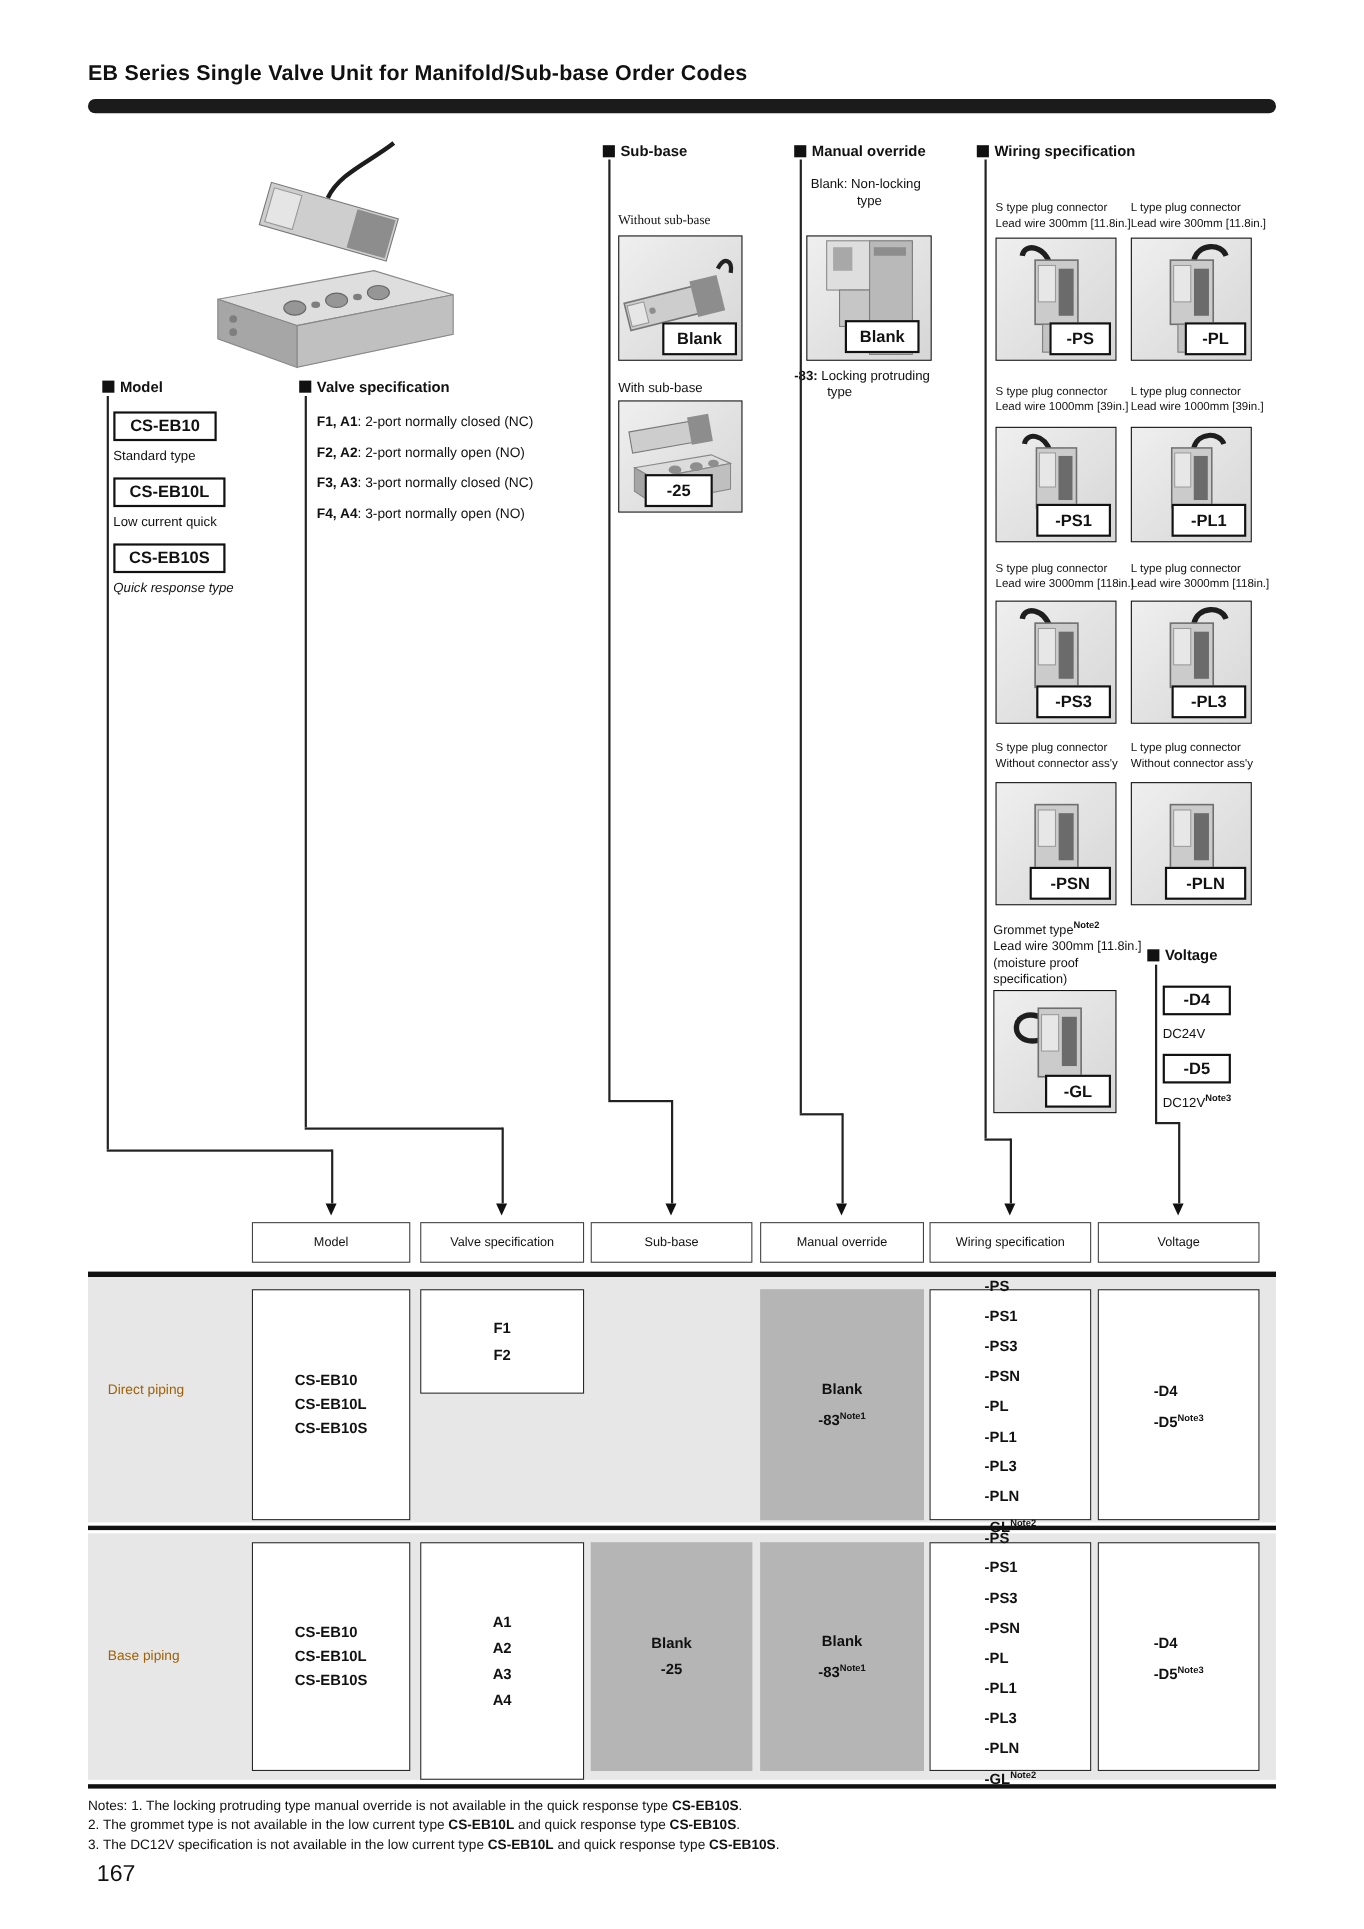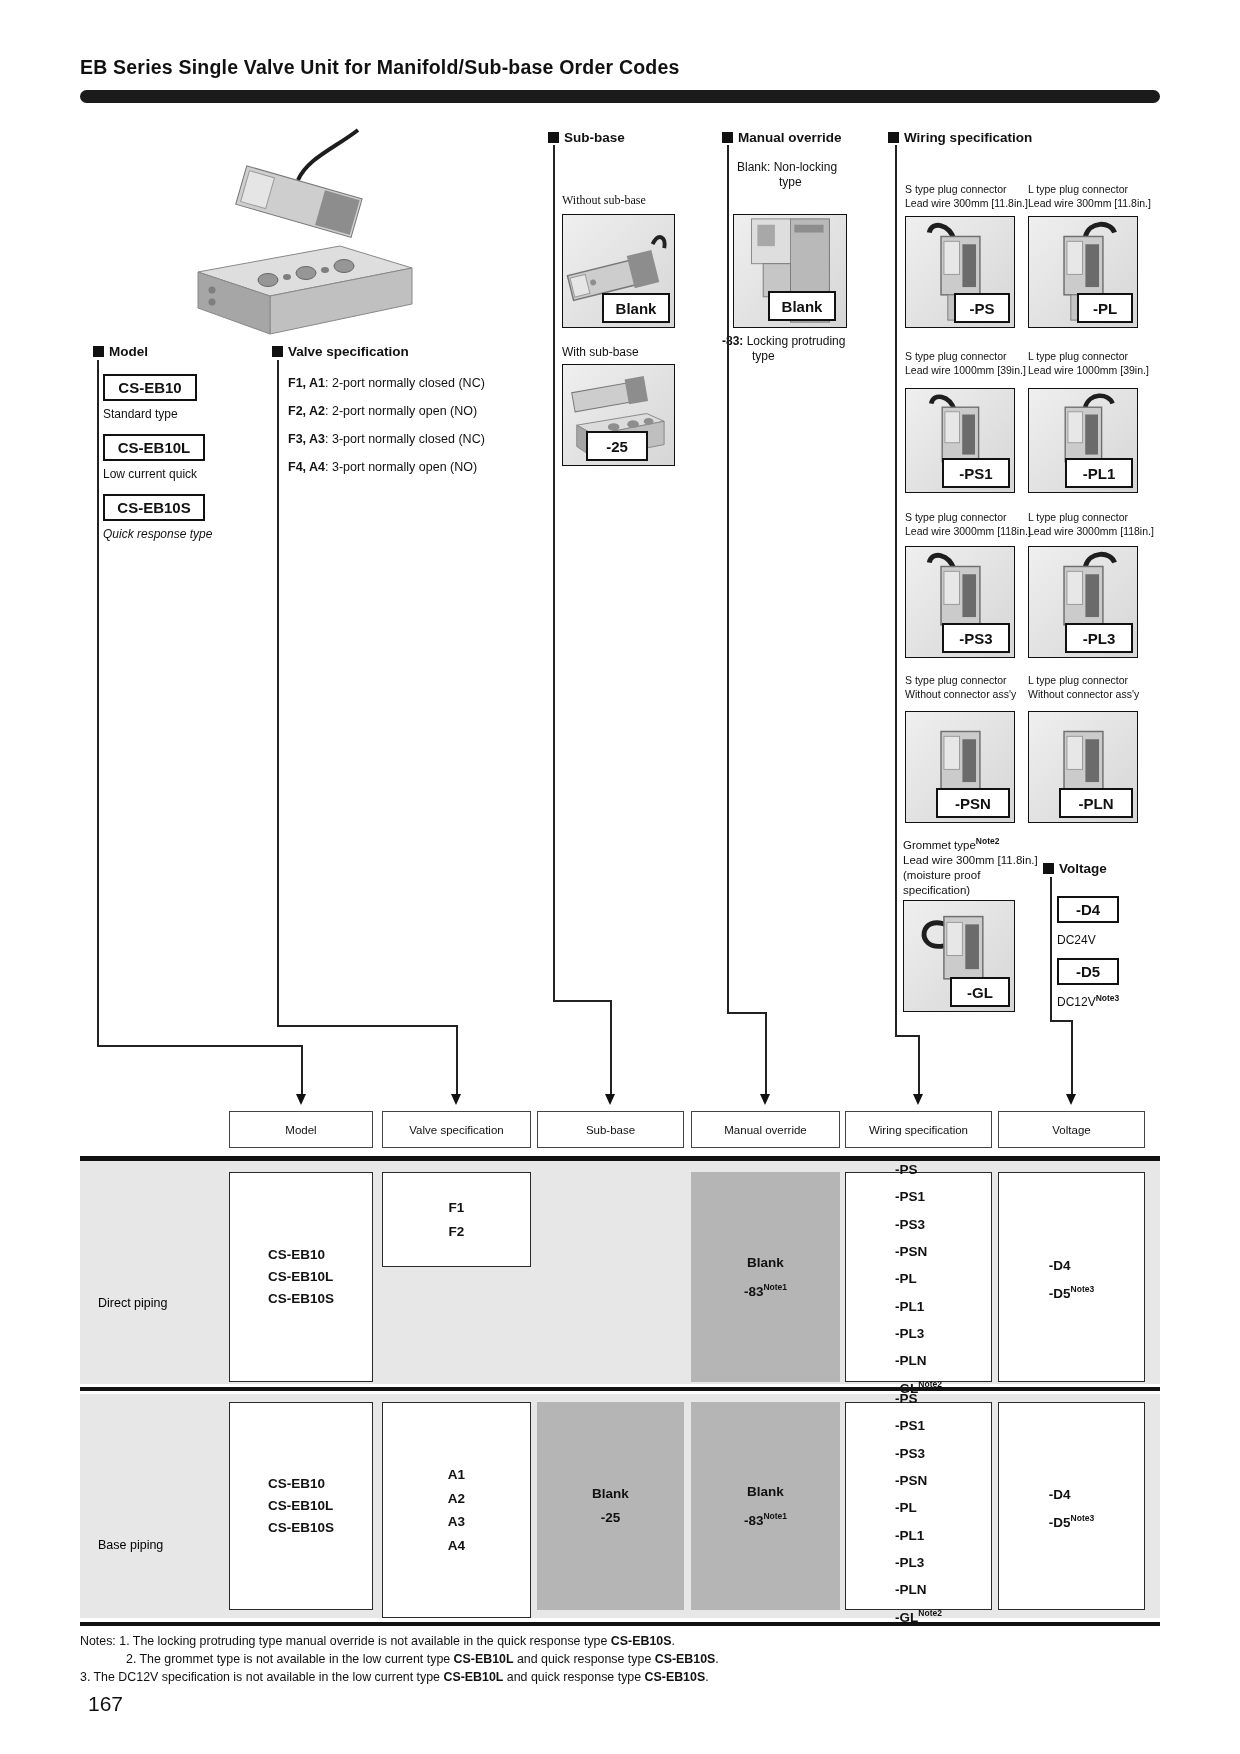--- a/index.html
+++ b/index.html
@@ -21,21 +21,21 @@
   .frame .label{position:absolute;right:4px;bottom:4px;height:26px;border:2px solid #111;background:#fff;
                 font-weight:bold;font-size:15px;display:flex;align-items:center;justify-content:center;}
   .gray-label{background:#c9c9c9;}
   .th-box{border:1px solid #444;background:#fff;display:flex;align-items:center;justify-content:center;font-size:11.5px;}
   .rule{background:#111;}
   .row-bg{background:#e7e7e7;}
   .cell{border:1.5px solid #2a2a2a;background:#fff;display:flex;align-items:center;justify-content:center;
         text-align:center;font-weight:bold;font-size:13.5px;}
   .cell .inner{display:inline-block;text-align:left;}
   .dark{background:#b5b5b5;border:none;}
-  .row-label{font-size:12.5px;color:#000000;margin-top:40px;}
+  .row-label{font-size:12.5px;color:#a16207;}
   sup{font-size:8.5px;font-weight:bold;}
   .vs-item{font-size:12.5px;margin-bottom:14px;white-space:nowrap;}
   .vs-item b{font-size:12.5px;}
   .notes{font-size:12.4px;line-height:18px;}
   .pageno{font-size:21px;}
   svg{display:block;}
 </style>
 </head>
 <body>
 
@@ -419,21 +419,21 @@
     </div>
   </div>
 
   <div class="abs rule" style="left:80px;top:1622px;width:1080px;height:4px;"></div>
 
   <div class="abs notes" style="left:80px;top:1632px;">
     <div>
       <span>Notes:</span>
       <span>1. The locking protruding type manual override is not available in the quick response type </span><b>CS-EB10S</b><span>.</span>
     </div>
-    <div style="margin-left:46px;">
+    <div style="">
       <span>2. The grommet type is not available in the low current type </span><b>CS-EB10L</b><span> and quick response type </span><b>CS-EB10S</b><span>.</span>
     </div>
     <div style="">
       <span>3. The DC12V specification is not available in the low current type </span><b>CS-EB10L</b><span> and quick response type </span><b>CS-EB10S</b><span>.</span>
     </div>
   </div>
 
   <div class="abs pageno" style="left:88px;top:1692px;">167</div>
 
 </div>

